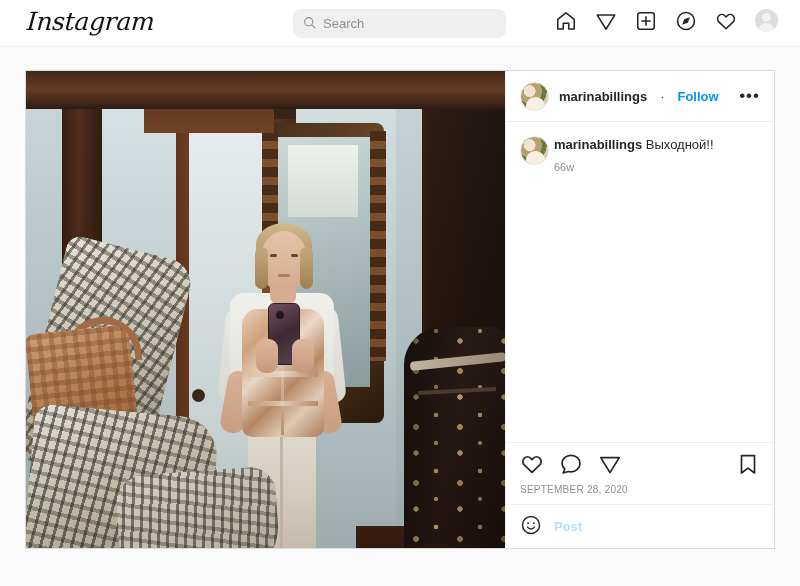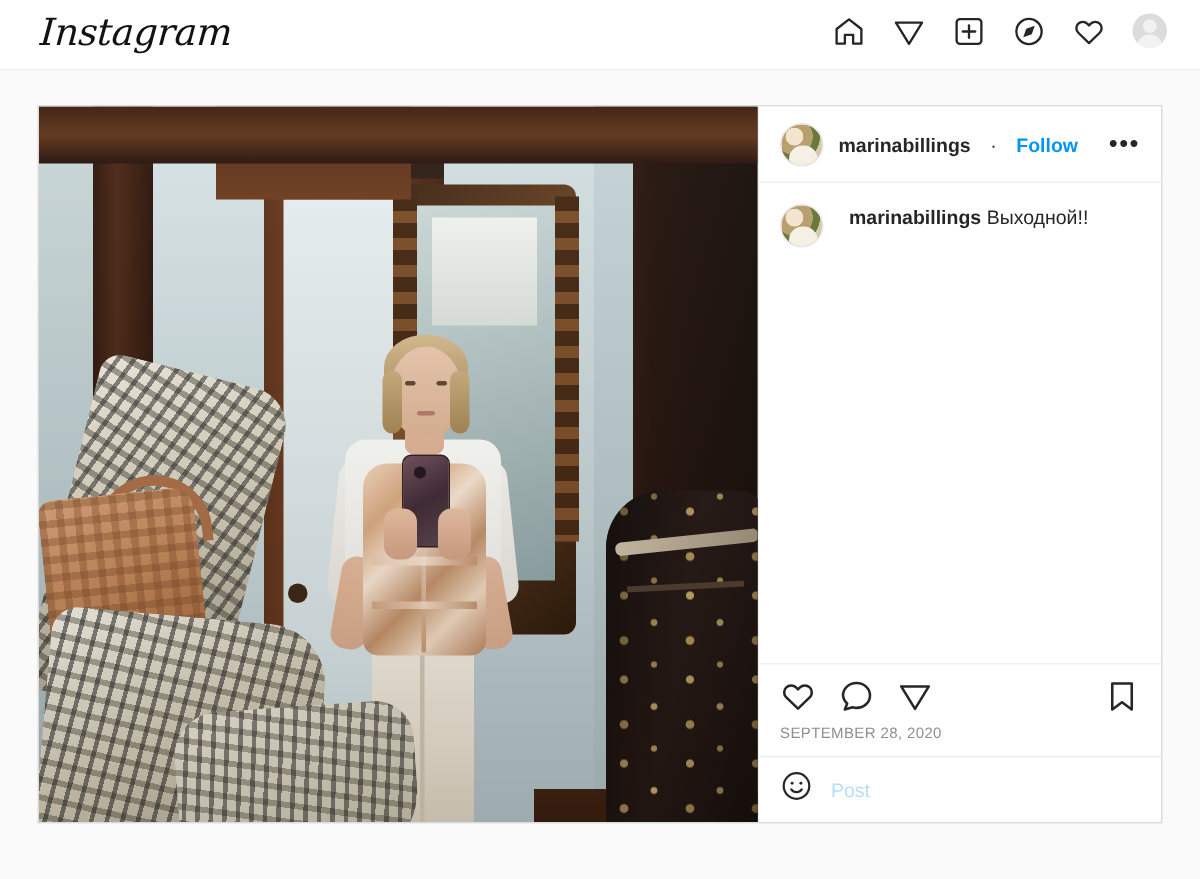--- a/index.html
+++ b/index.html
@@ -274,21 +274,21 @@
   .more-dots {
     margin-left: auto; font-size: 17px; color: #262626;
     letter-spacing: 1px; line-height: 8px; cursor: pointer;
   }
 
   .comments-area {
     flex: 1 1 auto;
     padding: 14px;
     overflow: hidden;
   }
-  .comment-row { display: flex; gap: 17px; }
+  .comment-row { display: flex; gap: 5px; }
   .comment-body { flex: 1 1 auto; }
   .comment-text {
     font-size: 13px; color: #262626; line-height: 17px;
     word-break: break-word;
   }
   .comment-user { font-weight: bold; color: #262626; }
   .comment-age {
     font-size: 11px; color: #8e8e8e; margin-top: 8px;
   }
 
@@ -318,31 +318,40 @@
   }
   .comment-input {
     flex: 1 1 auto;
     border: none; outline: none;
     font-size: 13px; color: #262626;
     font-family: "Liberation Sans", sans-serif;
     background: transparent;
   }
   .comment-input::placeholder { color: #8e8e8e; }
   .post-btn {
-    font-size: 13px; font-weight: normal; color: #b2dffc; cursor: pointer; text-align: right;
+    font-size: 13px; font-weight: bold; color: #b2dffc; cursor: pointer; text-align: right;
   }
   svg { shape-rendering: geometricPrecision; }
 </style>
 </head>
 <body>
 
 <div class="navbar">
 
   <div class="brand">Instagram</div>
 
+  <div class="search-box">
+    <span>
+      <svg width="13" height="13" viewBox="0 0 24 24" fill="none" stroke="#8e8e8e" stroke-width="2">
+        <circle cx="10.5" cy="10.5" r="7.5"></circle>
+          <line x1="16.2" y1="16.2" x2="22" y2="22" stroke-linecap="round"></line>
+      </svg>
+    </span>
+    <span class="search-placeholder">Search</span>
+  </div>
 
   <div class="nav-icons">
     <span>
       <svg width="22" height="22" viewBox="0 0 24 24" fill="none" stroke="#262626" stroke-width="1.7" stroke-linejoin="round">
         <path d="M3 10.2 12 3.2l9 7v10.6h-6v-6.4H9v6.4H3z"></path>
       </svg>
     </span>
     <span>
       <svg width="22" height="22" viewBox="0 0 24 24" fill="none" stroke="#262626" stroke-width="1.7" stroke-linejoin="round">
         <path d="M2.5 5.5h19L12 21z"></path>
@@ -445,20 +454,21 @@
       <span class="more-dots">•••</span>
     </div>
 
     <div class="comments-area">
       <div class="comment-row">
         <div class="ava"></div>
         <div class="comment-body">
           <div class="comment-text">
             <span class="comment-user">marinabillings</span> <span>Выходной!!</span>
           </div>
+          <div class="comment-age">66w</div>
         </div>
       </div>
     </div>
 
     <div class="actions-bar">
       <div class="action-icons">
         <span>
           <svg width="24" height="24" viewBox="0 0 24 24" fill="none" stroke="#262626" stroke-width="1.7" stroke-linejoin="round">
             <path d="M12 20.4 4.2 12.9a4.6 4.6 0 0 1 0-6.6 4.6 4.6 0 0 1 6.5 0l1.3 1.3 1.3-1.3a4.6 4.6 0 0 1 6.5 0 4.6 4.6 0 0 1 0 6.6z"></path>
           </svg>

